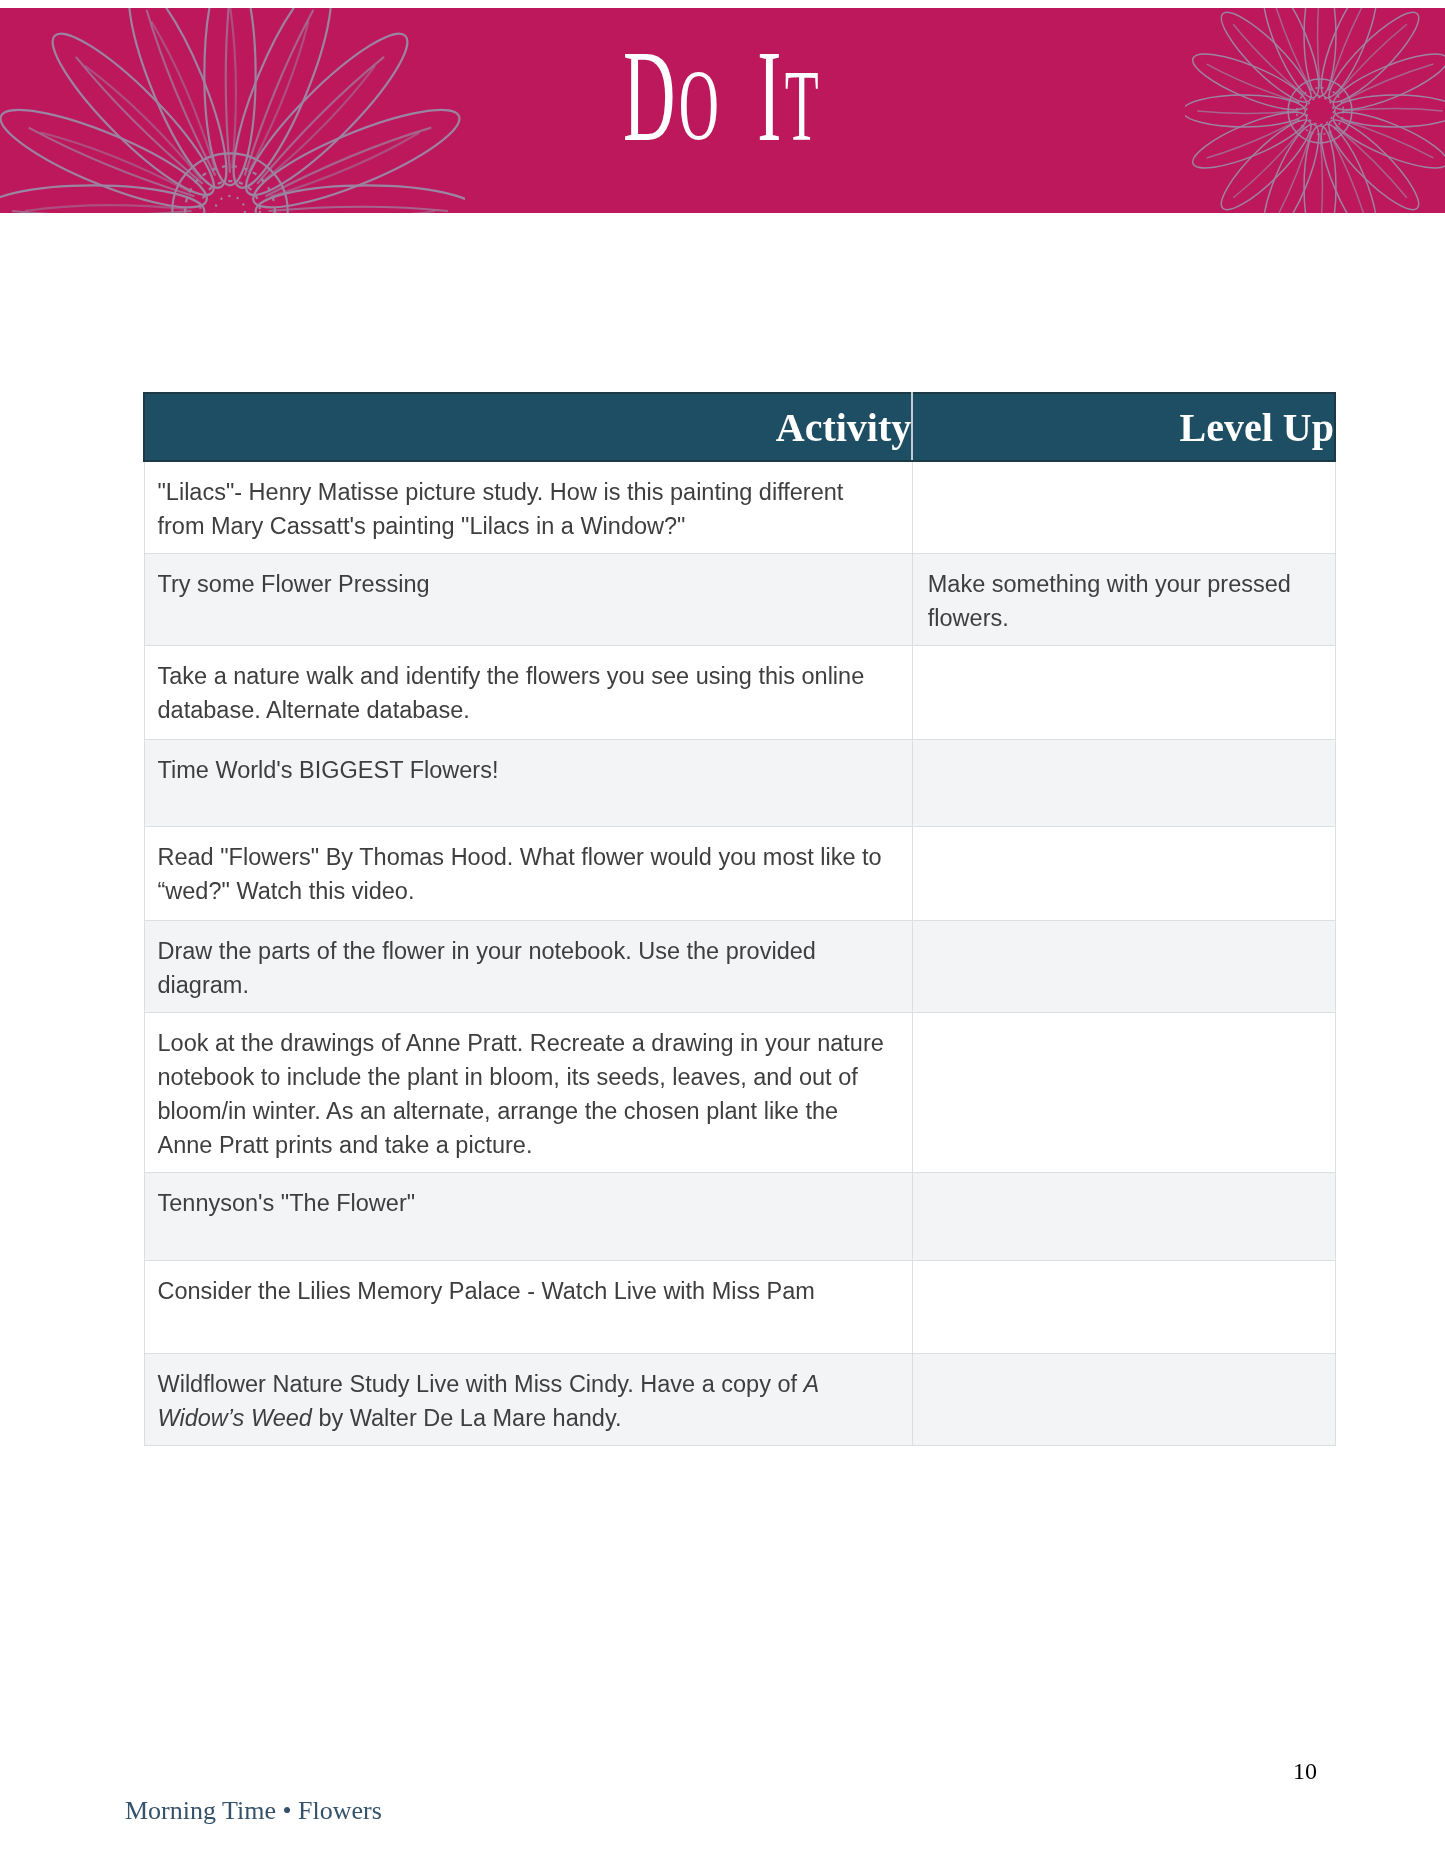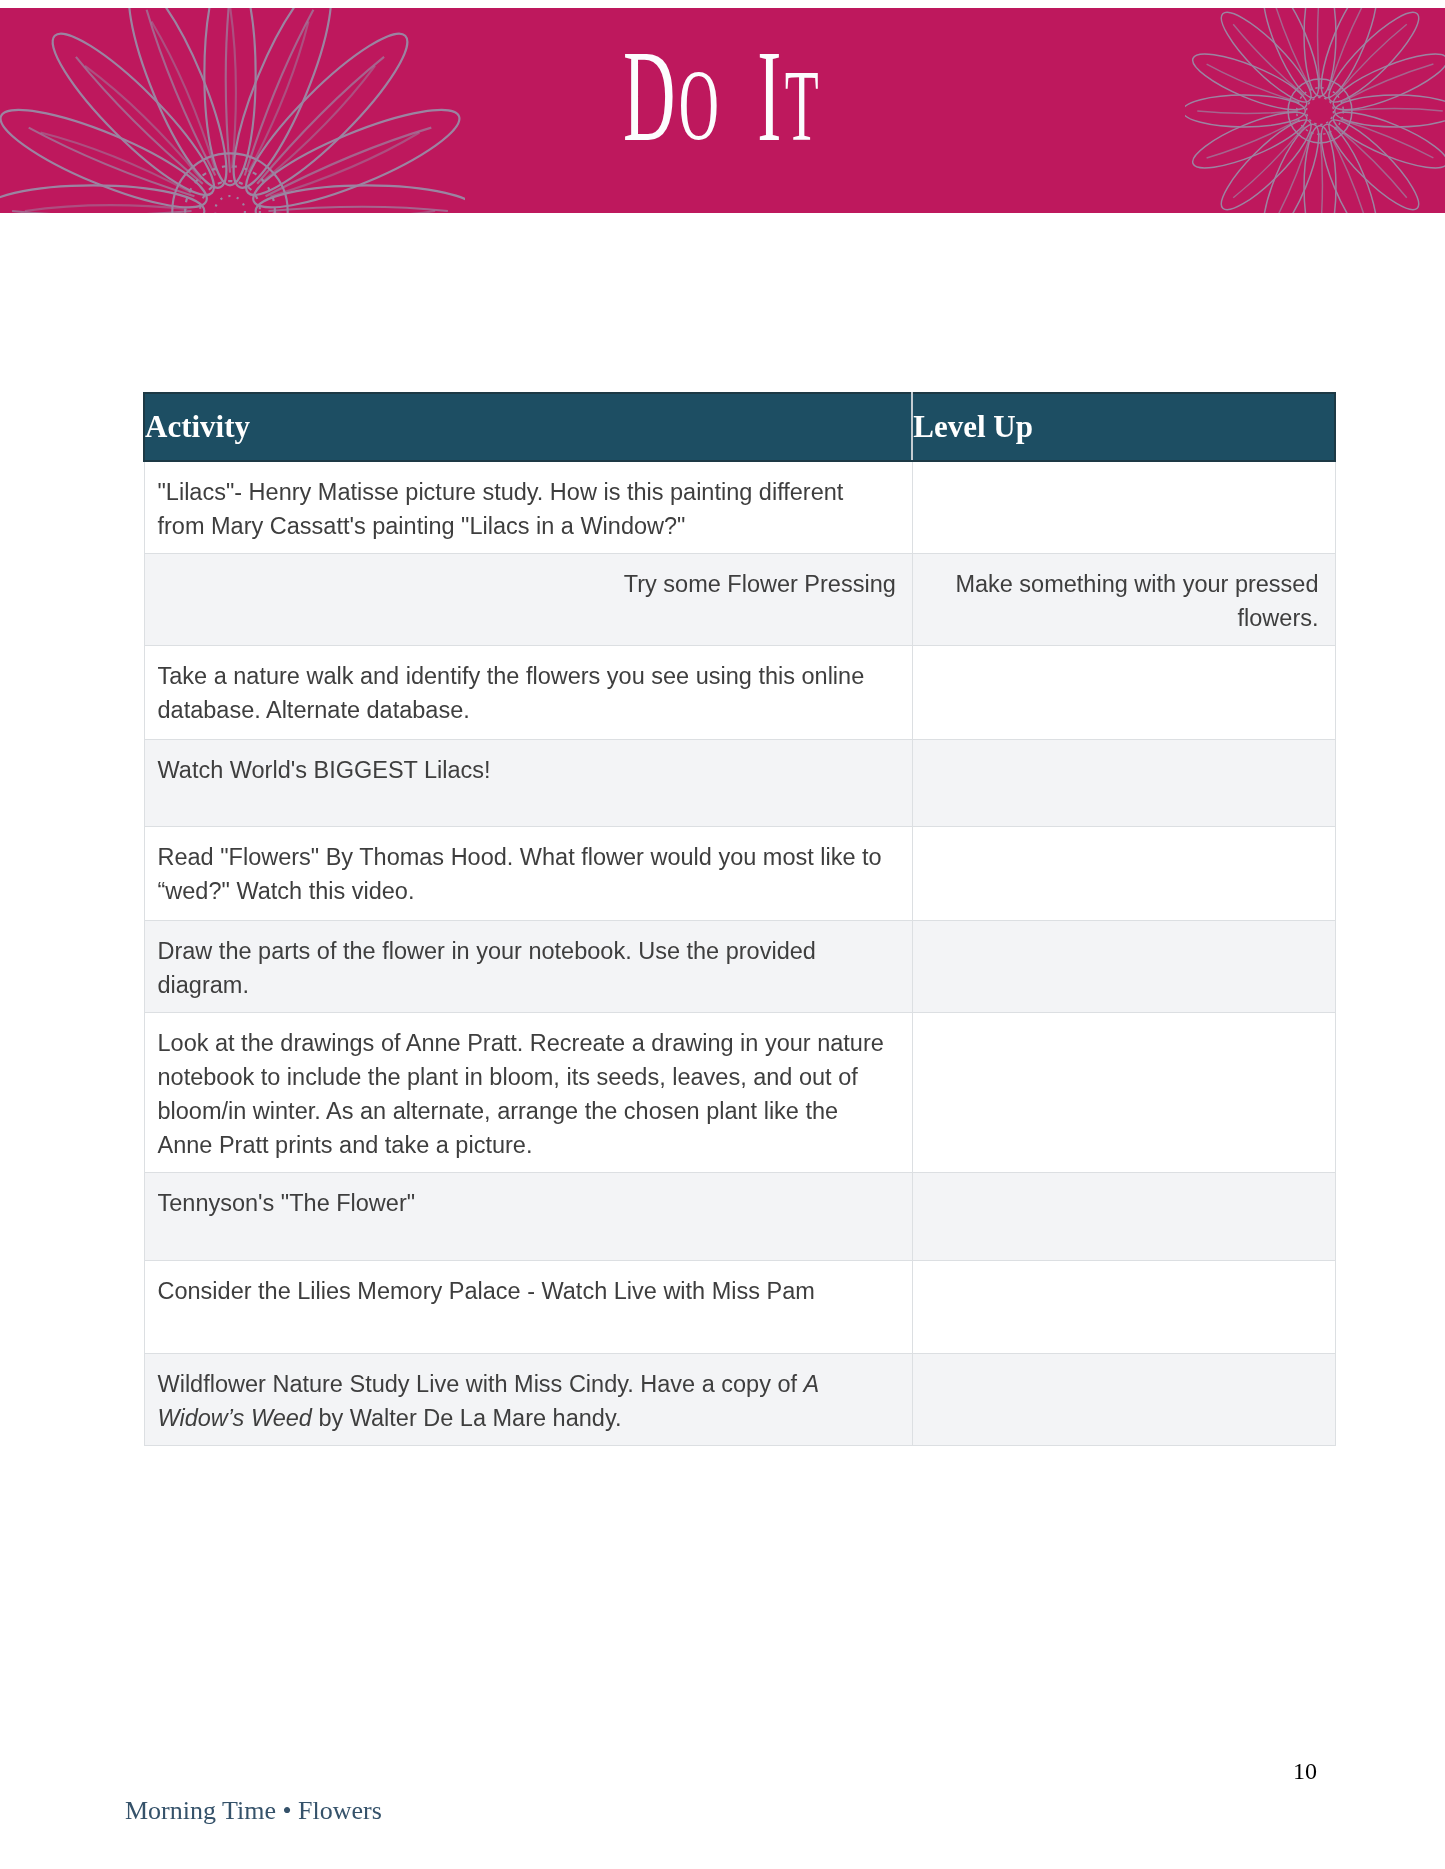--- a/index.html
+++ b/index.html
@@ -34,34 +34,34 @@
   
   table.activity-table {
     position:absolute; left:143px; top:392px; width:1193px;
     border-collapse:collapse; table-layout:fixed;
   }
   .col-activity { width:747px; }
   .col-levelup  { width:411px; }
   th {
     background:#1d4e63; color:#ffffff;
     font-family:"Liberation Serif", serif;
-    font-size:31px; font-weight:bold;
-    height:68px; text-align:left; vertical-align:middle;
-    border-top:2px solid #1d3945; border-bottom:2px solid #1d3945;
+    font-size:40px; font-weight:bold;
+    height:68px; text-align:right; vertical-align:middle;
+    border-top:2px solid #1d3945; border-bottom:2px solid #1d3945;padding-left:24px;
   }
   th:first-child { border-left:2px solid #1d3945; border-right:2px solid #c3ccd2; }
   th:last-child  { border-right:2px solid #1d3945; }
   td {
     vertical-align:top; padding:13px 16px 10px 13px;
     font-size:23.5px; line-height:34px; color:#3e3e3e;
     border:1px solid #dcdfe2; background:#ffffff;
   }
   td.lvl { padding-left:15px; }
   tr.alt td { background:#f3f4f6; }
-  tr.r1  { height:86px; }  tr.r2  { height:89px;text-align:right; }
+  tr.r1  { height:86px; }  tr.r2  { height:89px; }
   tr.r3  { height:94px;margin-left:8px; }  tr.r4  { height:87px; }
   tr.r5  { height:94px; }  tr.r6  { height:88px; }
   tr.r7  { height:150px; } tr.r8  { height:88px; }
   tr.r9  { height:93px; }  tr.r10 { height:87px; }
   td i { font-style:italic; }
 
   
   .footer-left {
     position:absolute; left:125px; top:1796px;
     font-family:"Liberation Serif", serif; font-size:26px; color:#35526a;
@@ -153,21 +153,21 @@
       </tr>
       <tr class="r2 alt">
         <td>Try some Flower Pressing</td>
         <td class="lvl">Make something with your pressed flowers.</td>
       </tr>
       <tr class="r3">
         <td>Take a nature walk and identify the flowers you see using this online database. Alternate database.</td>
         <td class="lvl"></td>
       </tr>
       <tr class="r4 alt">
-        <td>Watch World's BIGGEST Lilacs!</td>
+        <td>Time World's BIGGEST Flowers!</td>
         <td class="lvl"></td>
       </tr>
       <tr class="r5">
         <td>Read "Flowers" By Thomas Hood. What flower would you most like to “wed?" Watch this video.</td>
         <td class="lvl"></td>
       </tr>
       <tr class="r6 alt">
         <td>Draw the parts of the flower in your notebook. Use the provided diagram.</td>
         <td class="lvl"></td>
       </tr>

